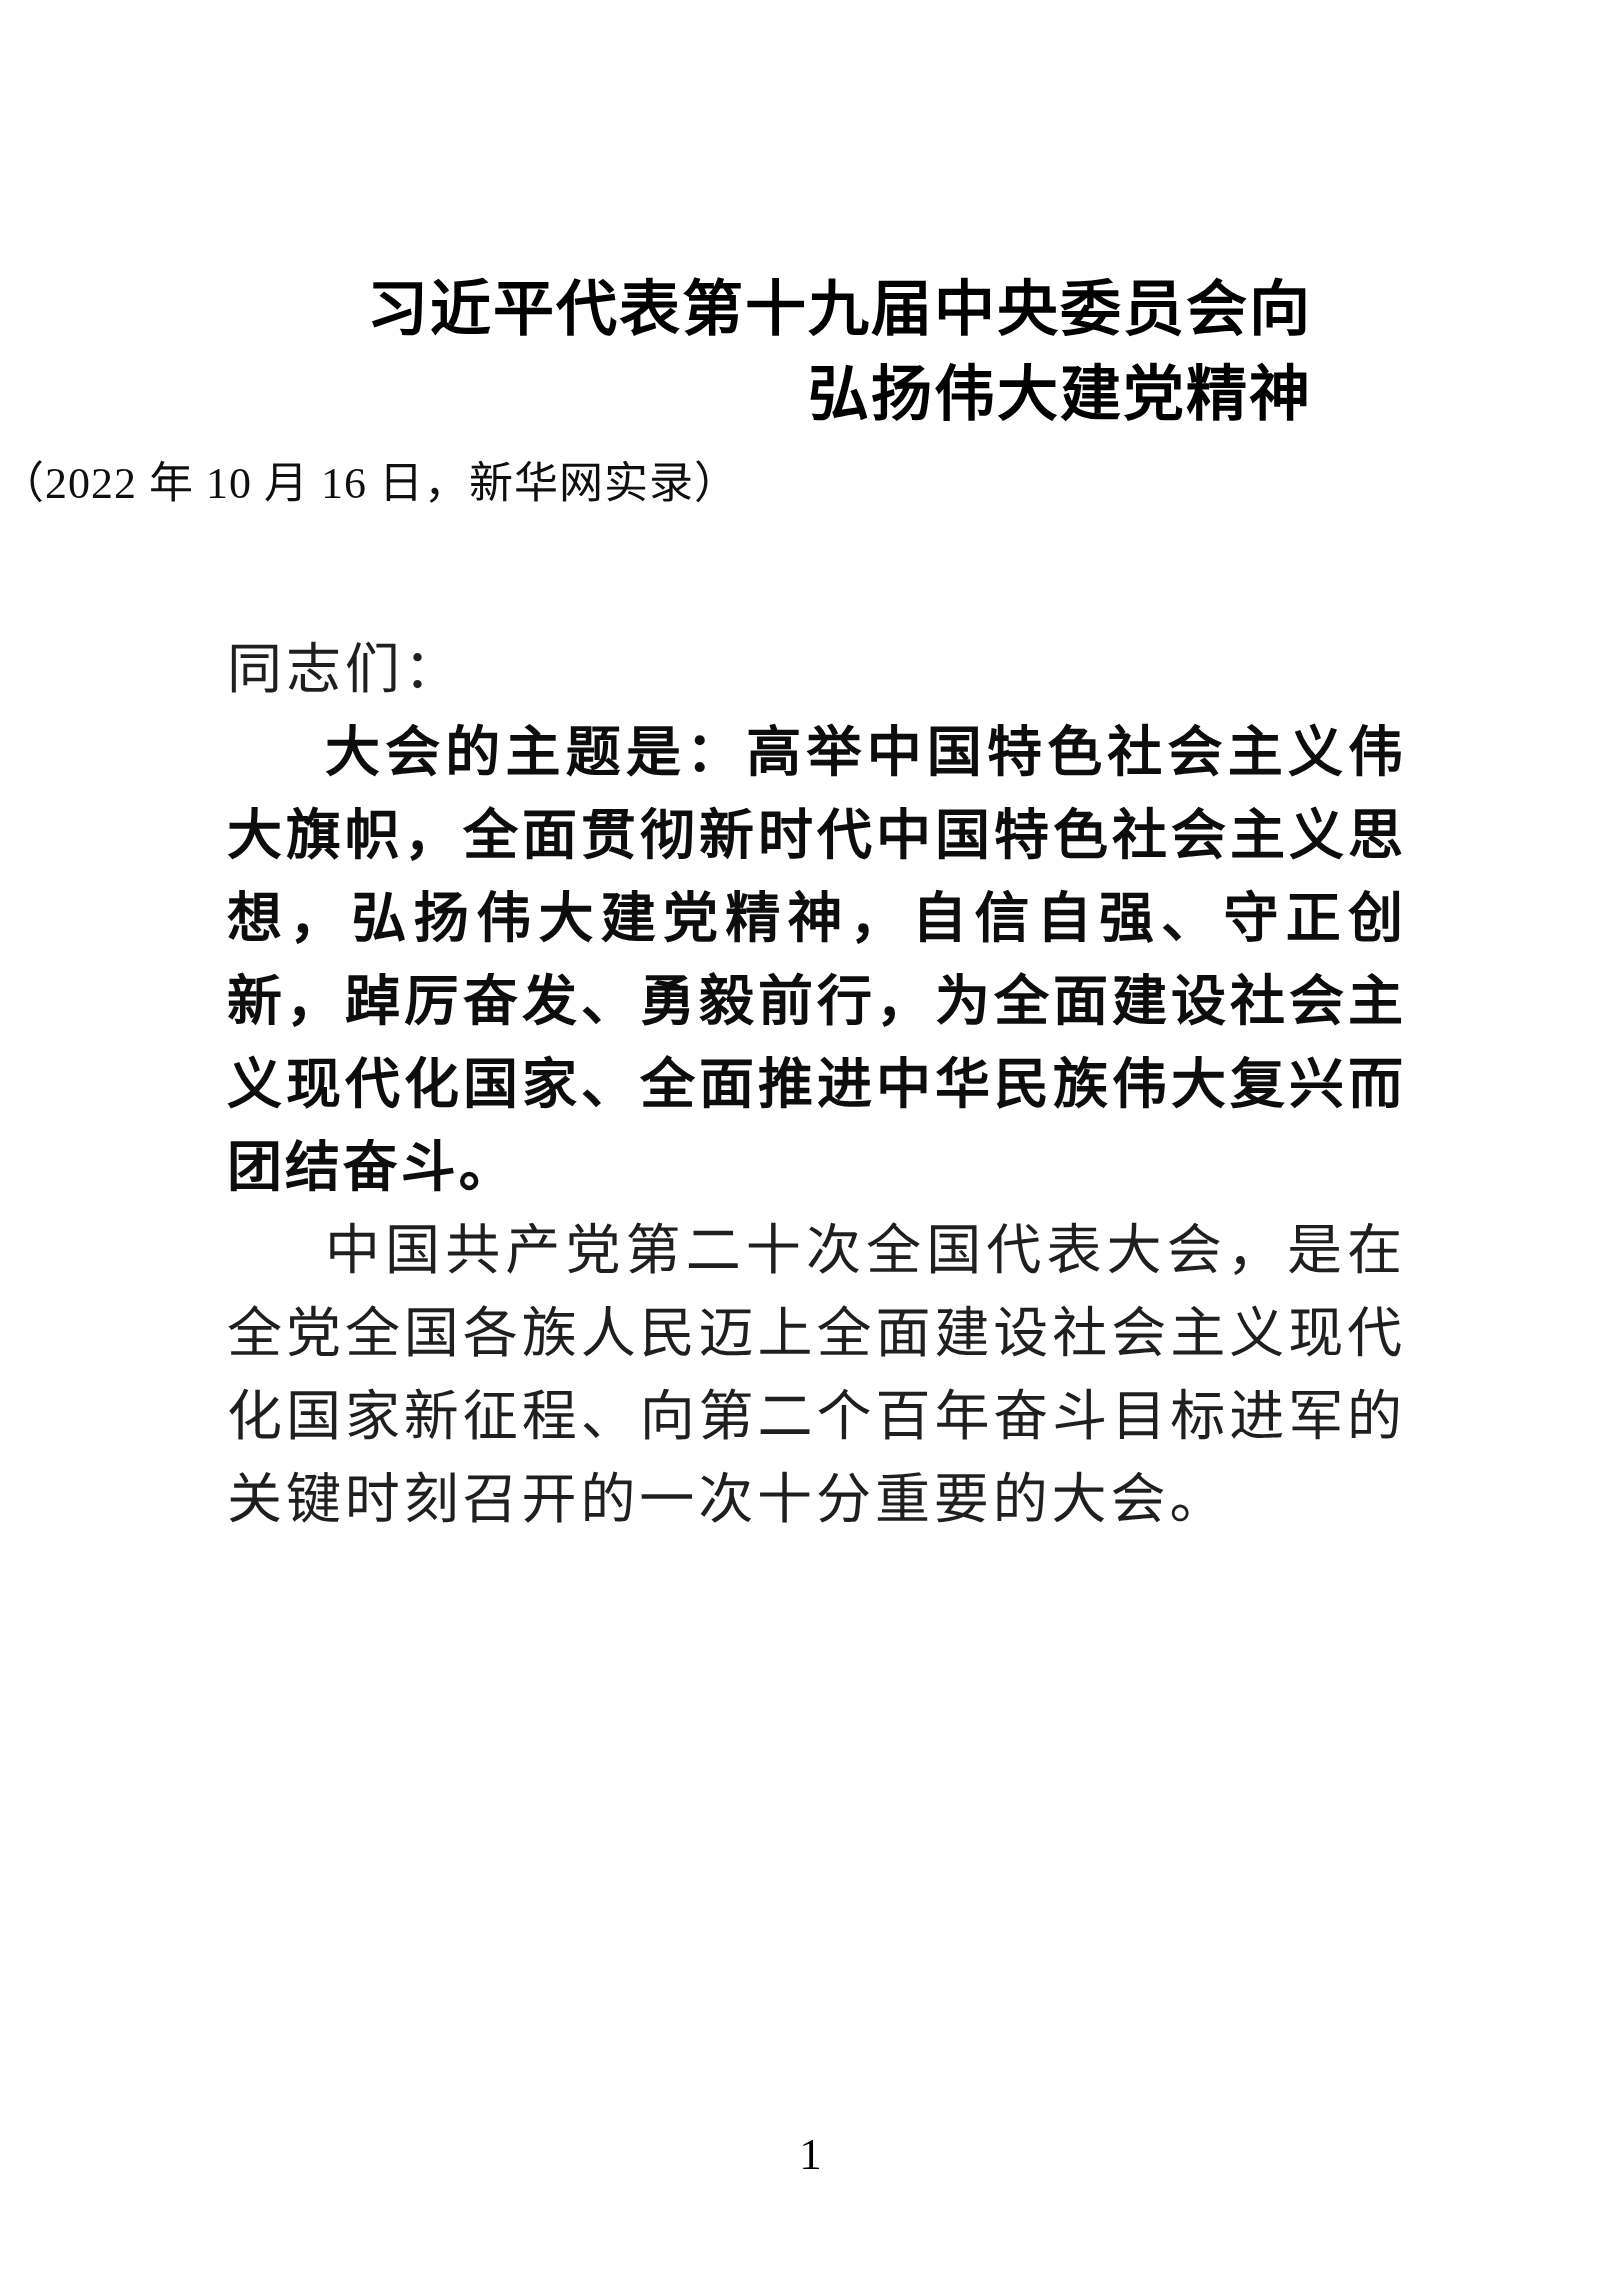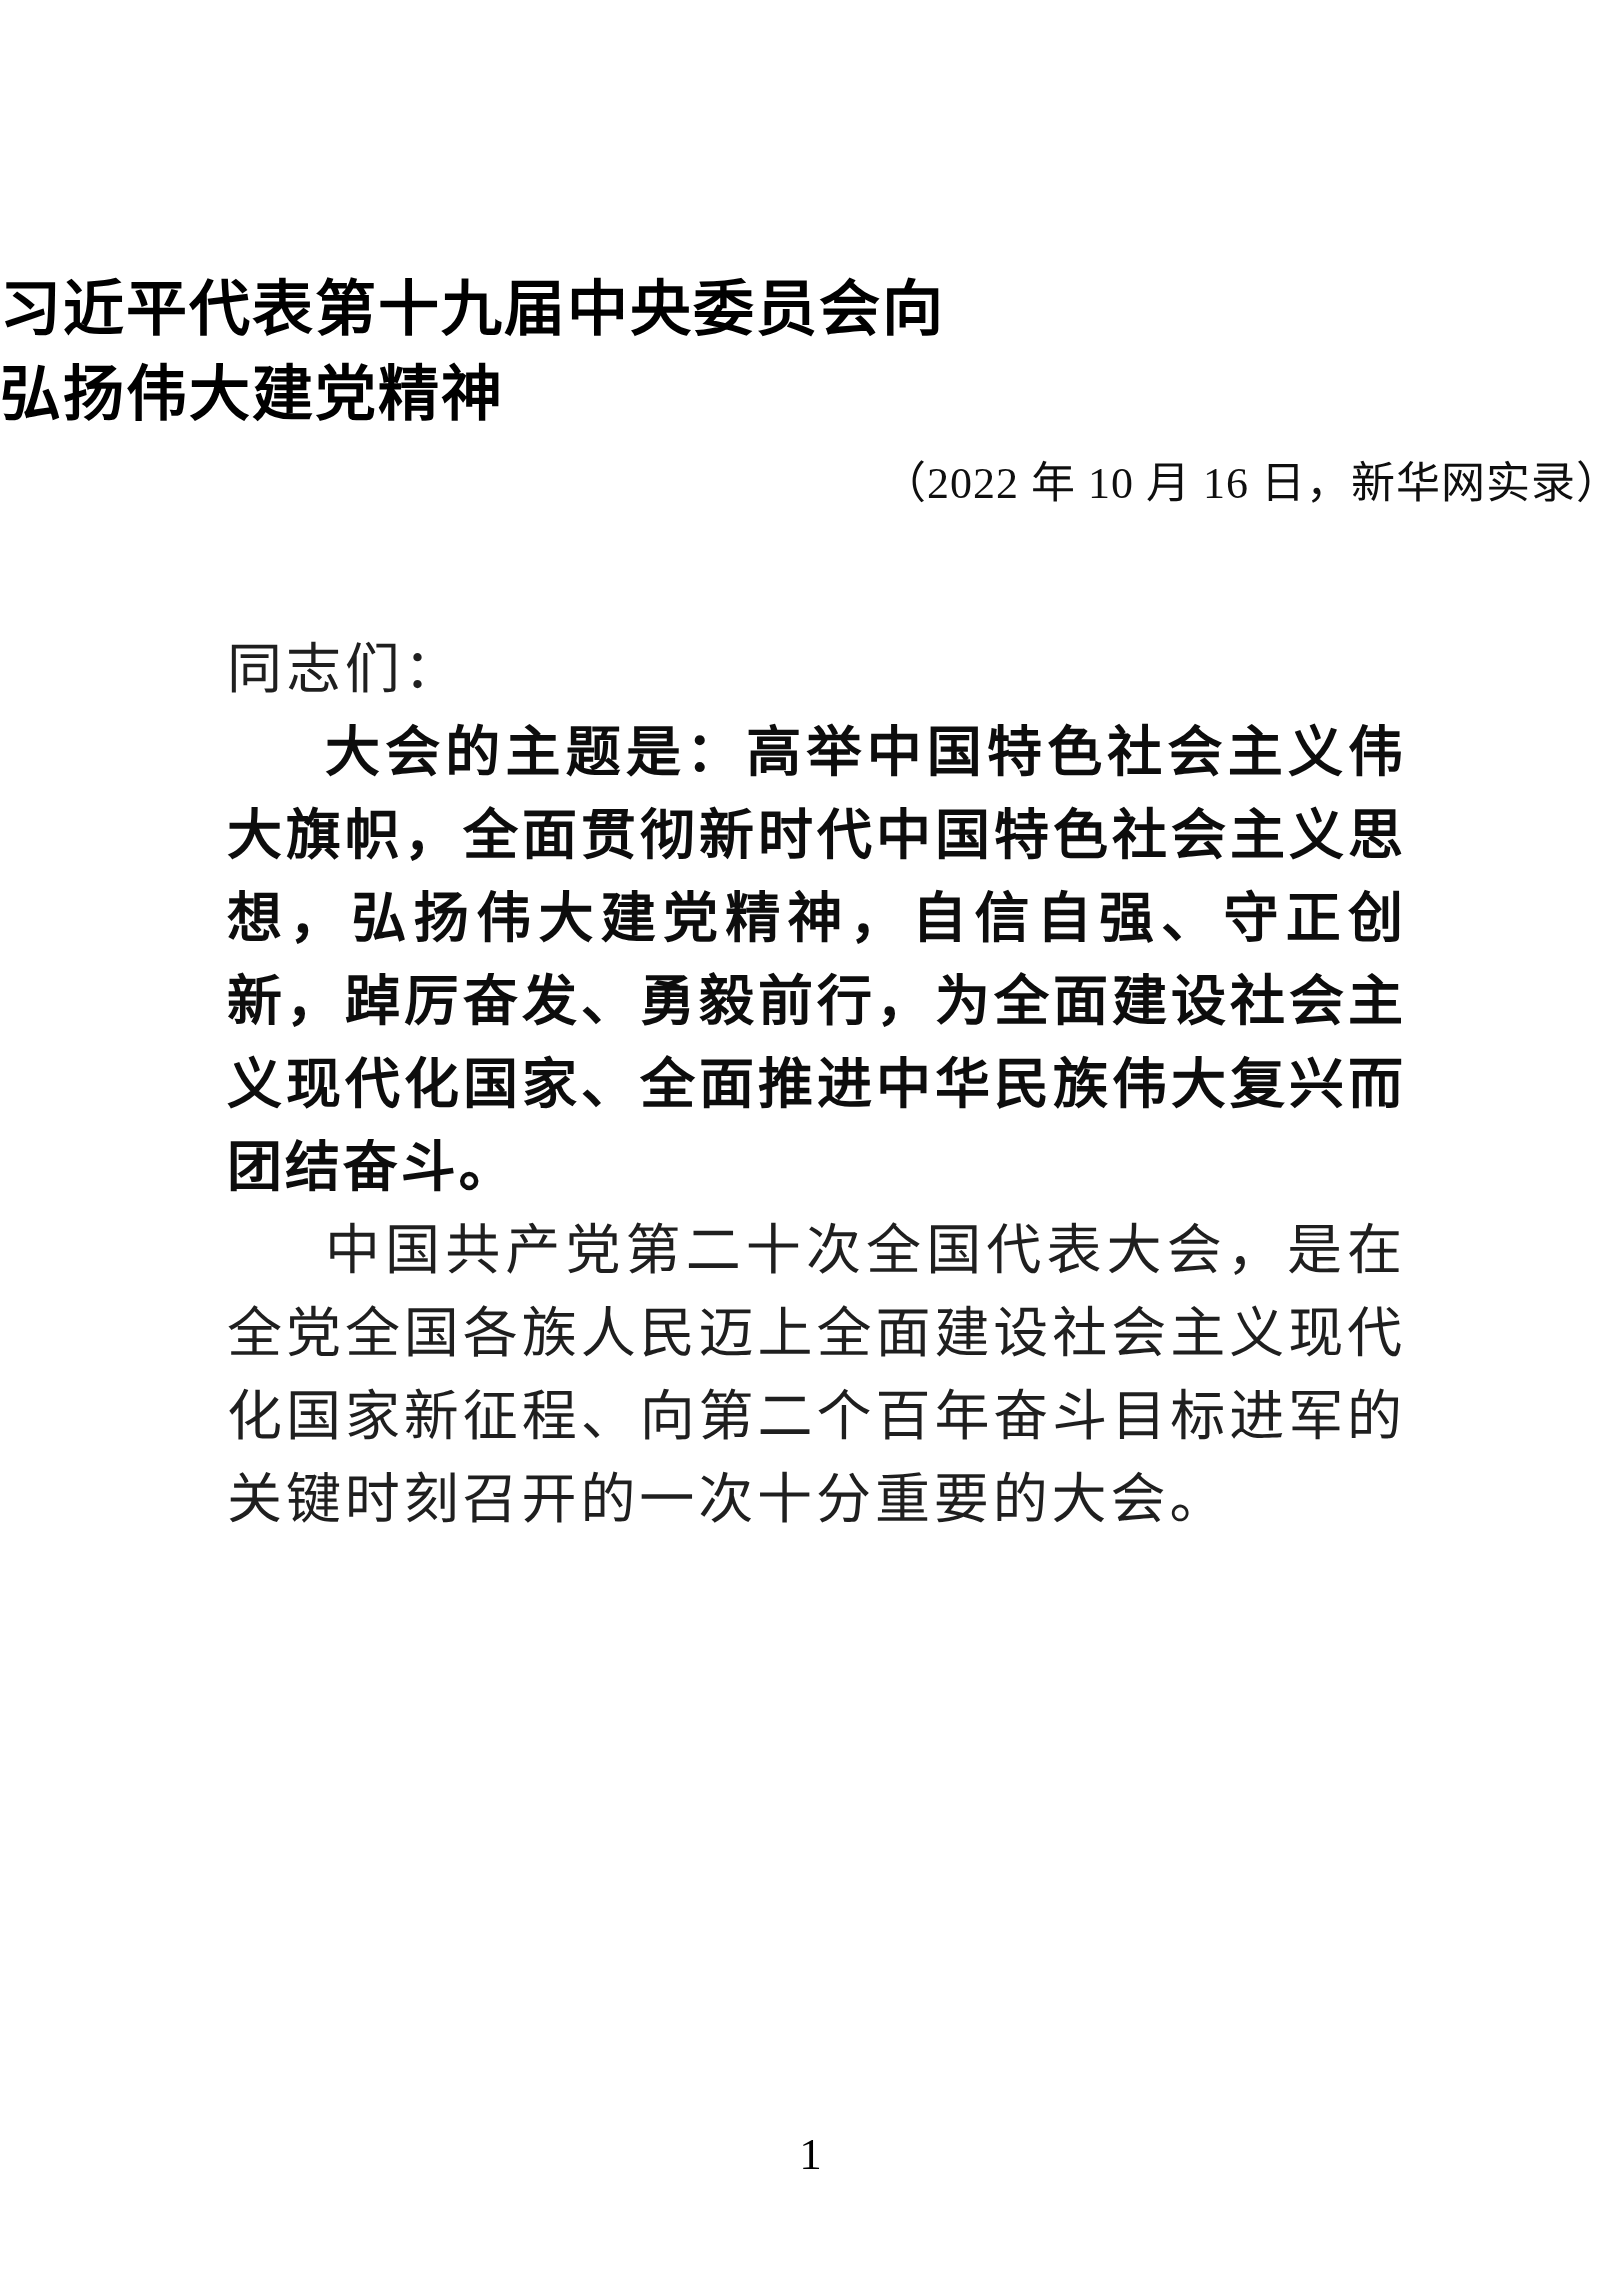--- a/index.html
+++ b/index.html
@@ -13,34 +13,34 @@
     height: 2293px;
     background: #ffffff;
     overflow: hidden;
     font-family: "Liberation Serif", "DejaVu Serif", serif;
   }
   .title-block {
     position: absolute;
     top: 267px;
     left: 0;
     width: 1312px;
-    text-align: left;
+    text-align: right;
     font-weight: bold;
     color: #000000;
     font-size: 61px;
     line-height: 85px;
     letter-spacing: 2px;
     font-family: "Liberation Serif", "DejaVu Serif", serif;
   }
   .dateline {
     position: absolute;
     top: 453px;
     left: 0;
     width: 1621px;
-    text-align: right;
+    text-align: left;
     color: #0f0f0f;
     font-size: 44px;
     line-height: 61px;
     letter-spacing: 1px;
     font-family: "Liberation Serif", "DejaVu Serif", serif;
   }
   .body-block {
     position: absolute;
     top: 628px;
     left: 218px;

